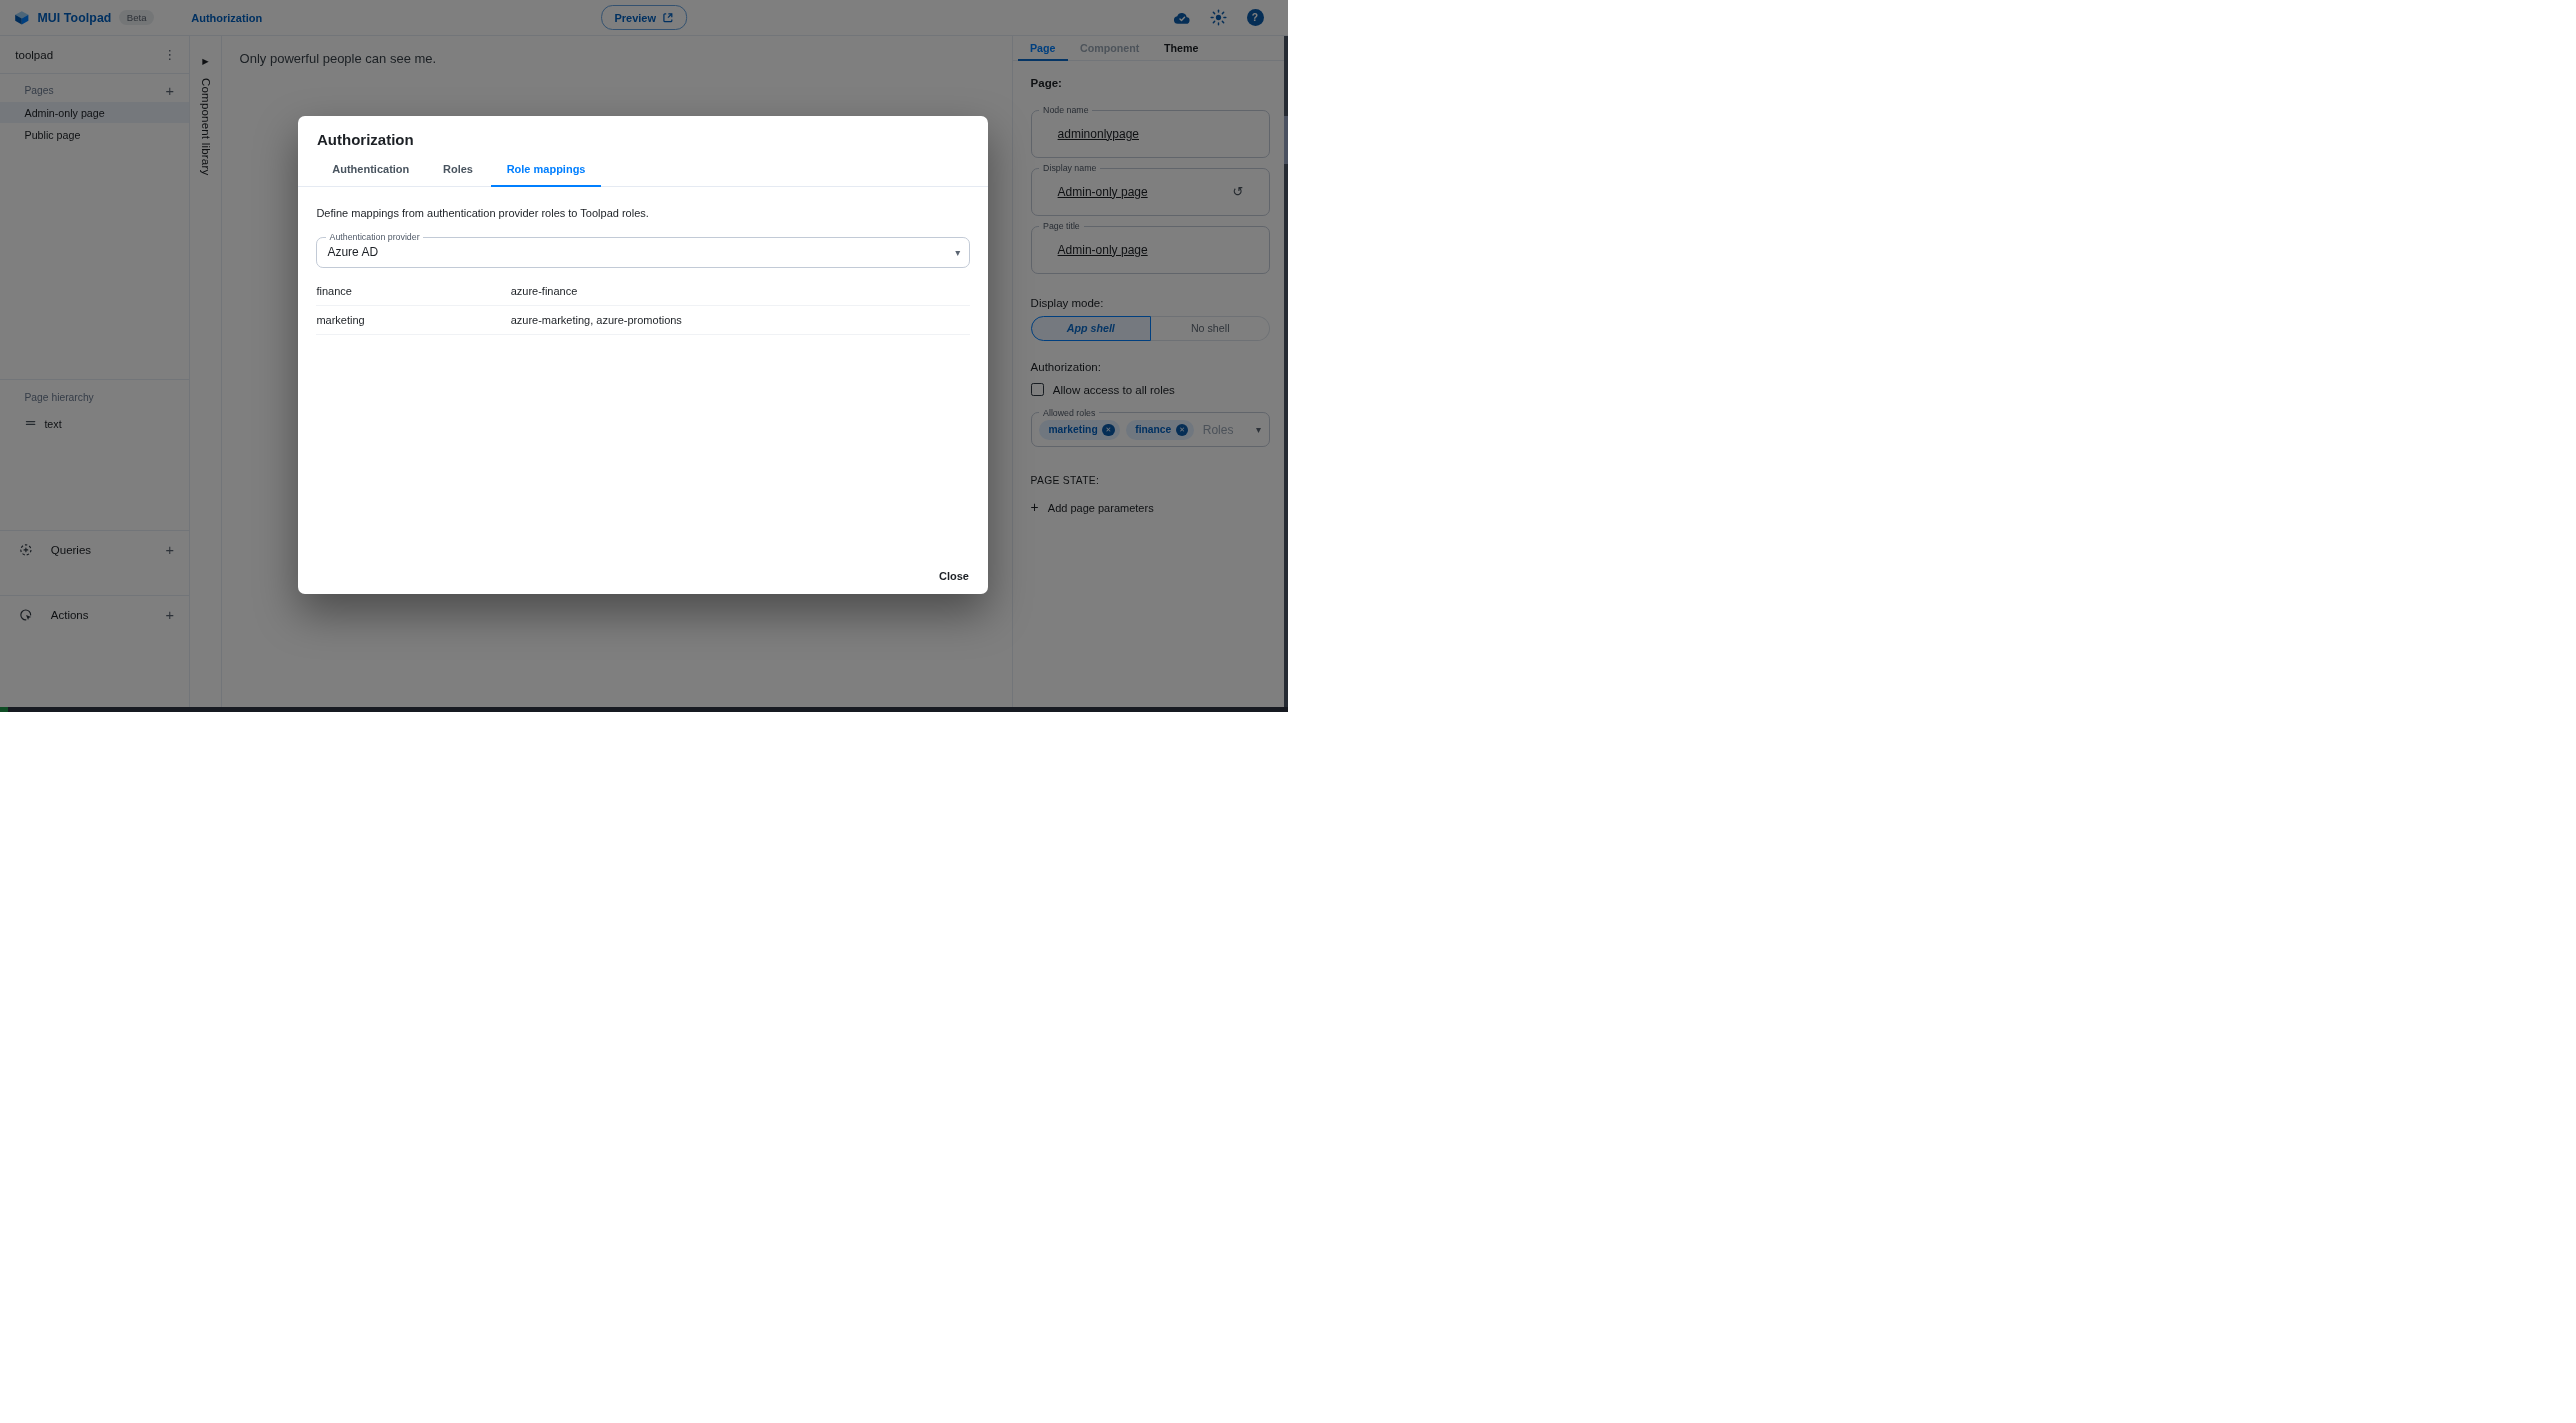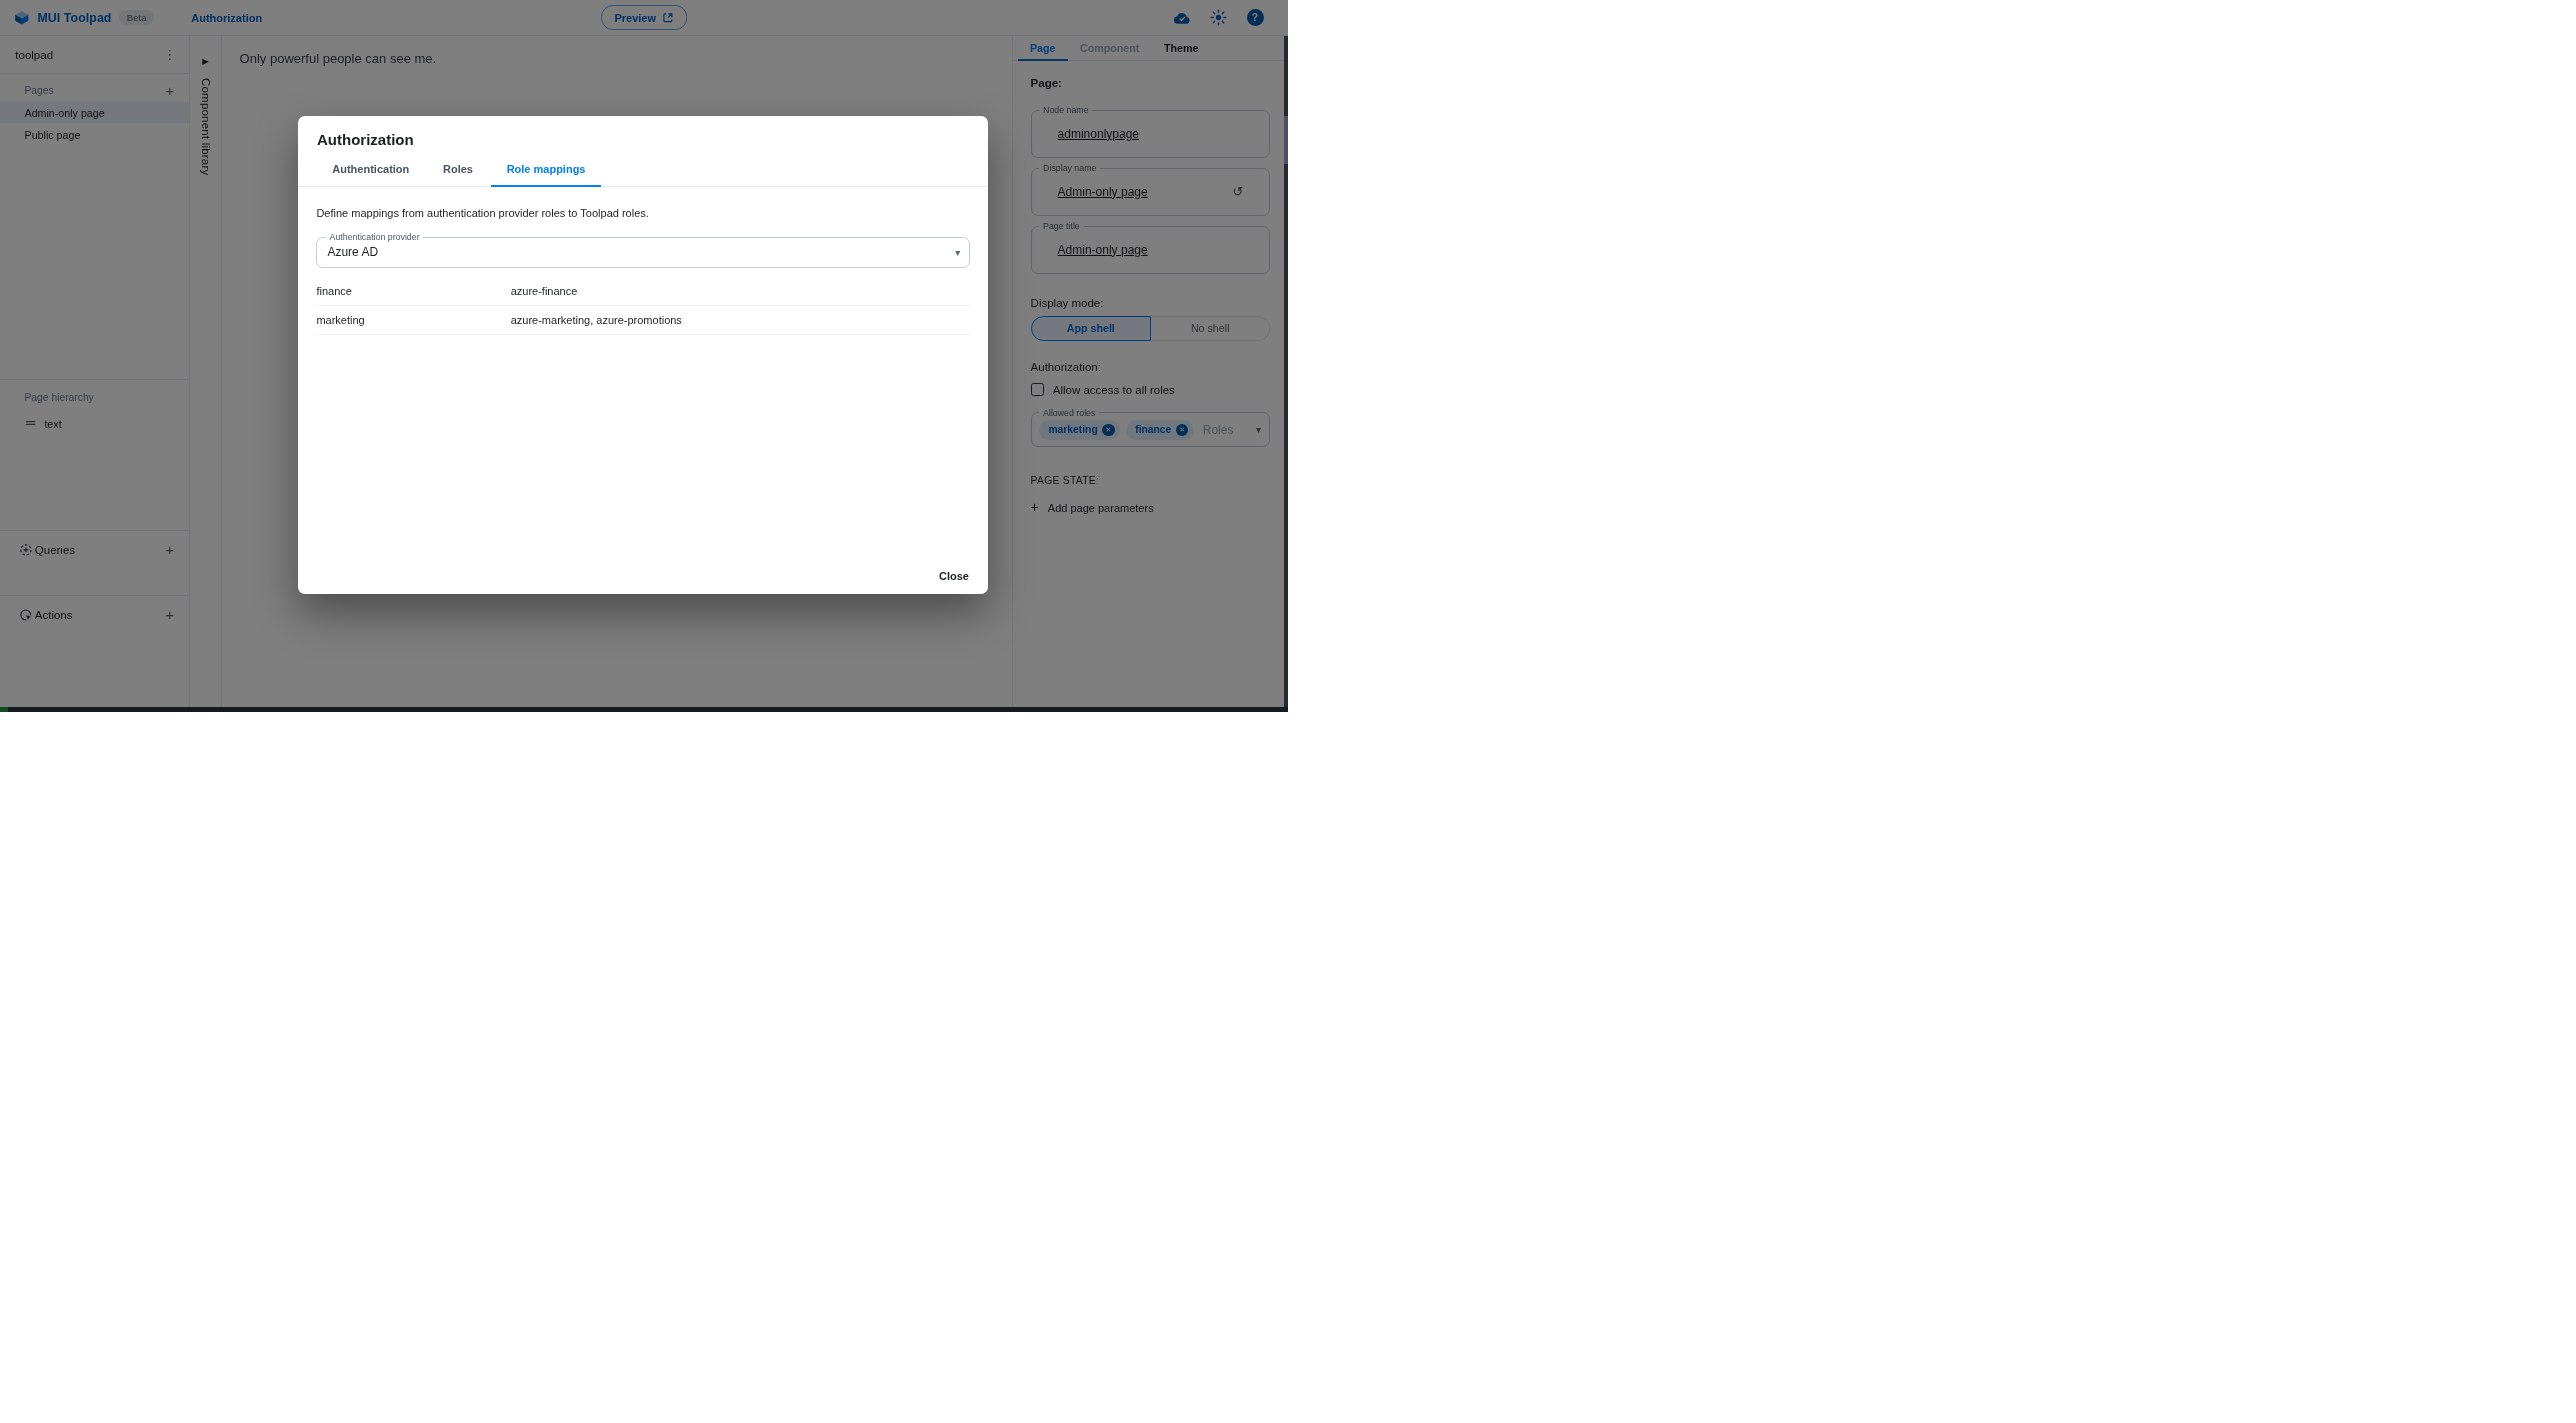--- a/index.html
+++ b/index.html
@@ -31,21 +31,21 @@
   .sec-label-row { display:flex; align-items:center; padding:0 9.2px 0 24.5px; height:20px; margin-top:6.9px; }
   .sec-label { font-size:10.3px; color:#6B7A90; }
   .plus-btn { margin-left:auto; width:20px; height:20px; display:flex; align-items:center; justify-content:center; font-size:14.6px; font-weight:400; color:#5B6572; cursor:pointer; border-radius:50%; }
   .page-item { height:20.7px; display:flex; align-items:center; padding-left:24.5px; font-size:10.7px; color:#1C2025; cursor:pointer; margin-top:1.5px; }
   .page-item.selected { background:#EAF0F9; }
   .sb-lower { position:absolute; left:0; right:0; border-top:0.8px solid #E5EAF2; }
   .sb-hier { top:343px; height:151px; padding-top:7.7px; }
   .hier-item { display:flex; align-items:center; gap:8.4px; padding-left:24.5px; height:20px; margin-top:6.1px; font-size:10.7px; color:#1C2025; cursor:pointer; }
   .sb-queries { top:494px; height:64px; }
   .sb-actions { top:559px; height:113px; }
-  .sb-tool-row { display:flex; align-items:center; padding:0 9.2px 0 19px; height:23px; margin-top:7.7px; gap:2px;text-align:center; }
+  .sb-tool-row { display:flex; align-items:center; padding:0 9.2px 0 19px; height:23px; margin-top:7.7px; gap:18px;text-align:center; }
   .sb-tool-label { font-size:11.5px; color:#1C2025; }
 
   
   .complib { position:relative; width:32px; border-right:0.8px solid #E5EAF2; flex:none; }
   .complib-arrow { display:block; margin:20px auto 0; font-size:8.4px; color:#1C2025; text-align:center; cursor:pointer; }
   .complib-label { margin-top:12.3px; writing-mode:vertical-rl; font-size:11.5px; color:#1C2025; display:block; margin-left:auto; margin-right:auto; width:max-content; letter-spacing:0.2px; }
 
   
   .canvas { flex:1; position:relative; background:#fff; }
   .canvas-msg { position:absolute; left:17.6px; top:14.6px; font-size:13px; color:#3A434B; }
@@ -64,21 +64,21 @@
   .tf { position:relative; border:0.8px solid #C2CAD6; border-radius:6.9px; height:48px; display:flex; align-items:center; padding:0 26px; background:#fff; }
   .tf + .tf { margin-top:10px; }
   .tf-first { margin-top:20.7px; }
   .tf-label { position:absolute; top:-5.4px; left:7.7px; background:#fff; padding:0 3.8px; font-size:8.8px; color:#505A68; line-height:10px; }
   .tf-value { font-size:12px; color:#1C2025; flex:1;text-decoration:underline; }
   .tf-adorn { color:#4A545E; font-size:13px; cursor:pointer; line-height:1; }
 
   .insp-sublabel { margin-top:23px; font-size:11.5px; color:#1C2025; }
   .toggle-group { display:flex; margin-top:6.9px; height:25px; }
   .toggle-btn { flex:1; display:flex; align-items:center; justify-content:center; font-size:10.7px; font-weight:600; cursor:pointer; }
-  .toggle-btn.on { border:0.8px solid #007FFF; background:#EAF3FF; color:#0B6BCB; border-radius:15.3px 0 0 15.3px; }
+  .toggle-btn.on { border:0.8px solid #007FFF; background:#EAF3FF; color:#0B6BCB; border-radius:15.3px 0 0 15.3px;font-style:italic; }
   .toggle-btn.off { border:0.8px solid #DDE3EA; border-left:none; background:#fff; color:#606A76; border-radius:0 15.3px 15.3px 0; font-weight:500; }
 
   .check-row { display:flex; align-items:center; gap:9.2px; margin-top:10.7px; cursor:pointer; }
   .checkbox { width:13px; height:13px; border:1.5px solid #2F3943; border-radius:2.3px; background:#fff; flex:none; }
   .check-label { font-size:11.5px; color:#1C2025; }
 
   .chips-field { margin-top:16px; height:35px; padding:0 21.5px 0 7.7px; }
   .chips-wrap { display:flex; align-items:center; gap:6.1px; flex:1; }
   .chip-role { display:flex; align-items:center; gap:4.6px; background:#E1EEFF; border-radius:10px; height:20px; padding:0 5.4px 0 9.2px; cursor:pointer; }
   .chip-role-label { font-size:10.3px; font-weight:600; color:#0061C2; }

